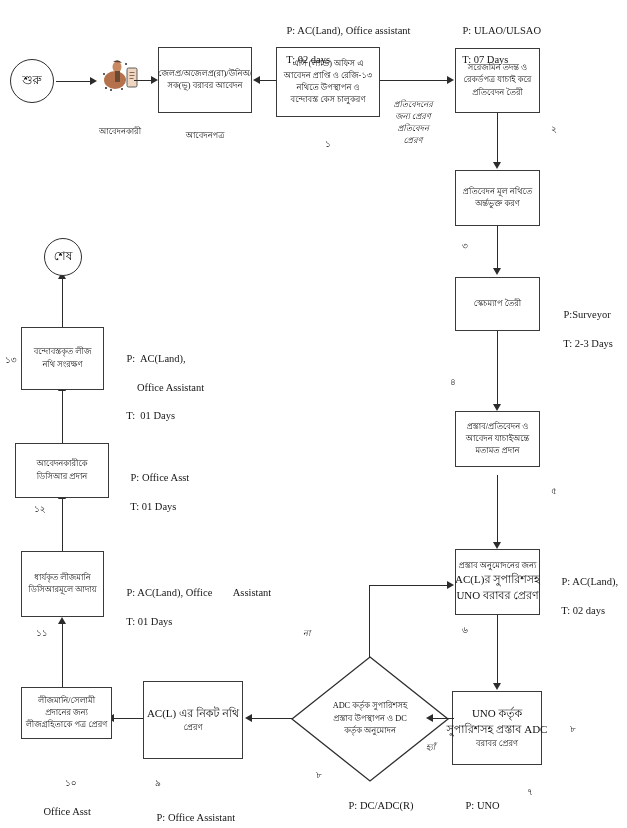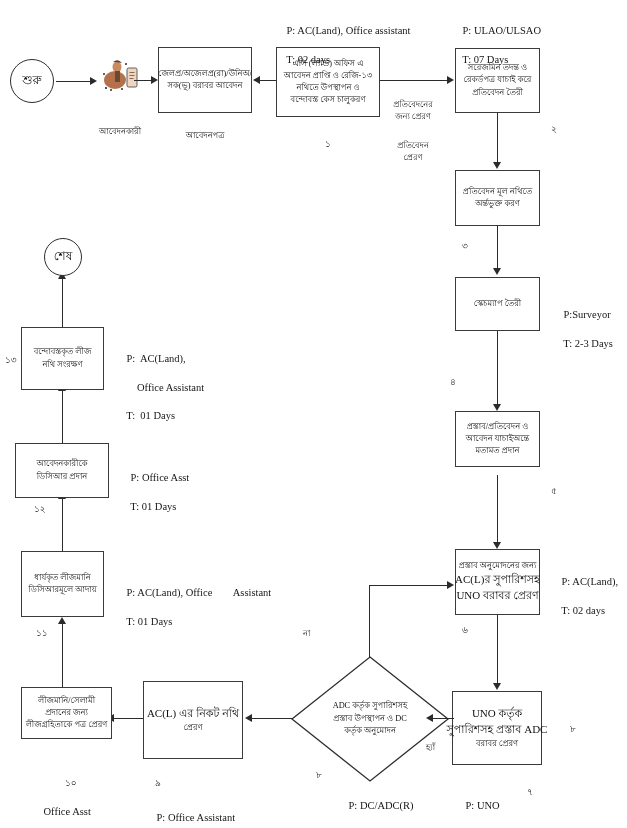--- a/index.html
+++ b/index.html
@@ -104,20 +104,21 @@
     font-size: 9px;
     color: #111;
   }
   .edge-lbl {
     position: absolute;
     font-size: 8.2px;
     color: #111;
     line-height: 1.5;
     text-align: center;
     white-space: nowrap;
+    font-style: italic;
   }
 
   
   .clipart { position: absolute; }
 </style>
 </head>
 <body>
 
 <div id="canvas">
 
@@ -178,21 +179,21 @@
     <span>১</span>
   </div>
 
   <div class="ln-h" style="left:380px; top:80px; width:68px;"></div>
   <div class="arrow right" style="left:447px; top:76px;"></div>
 
   <div class="edge-lbl" style="left:382px; top:99px; width:62px;">
     <span>প্রতিবেদনের</span><br>
     <span>জন্য প্রেরণ</span>
   </div>
-  <div class="edge-lbl" style="left:382px; top:140px; width:62px;">
+  <div class="edge-lbl" style="left:382px; top:123px; width:62px;">
     <span>প্রতিবেদন</span><br>
     <span>প্রেরণ</span>
   </div>
 
   <div class="node" style="left:455px; top:48px; width:85px; height:65px;">
     <span class="ln">সরেজমিন তদন্ত ও</span>
     <span class="ln">রেকর্ডপত্র যাচাই করে</span>
     <span class="ln">প্রতিবেদন তৈরী</span>
   </div>
   <div class="anno" style="left:452px; top:10px;">

